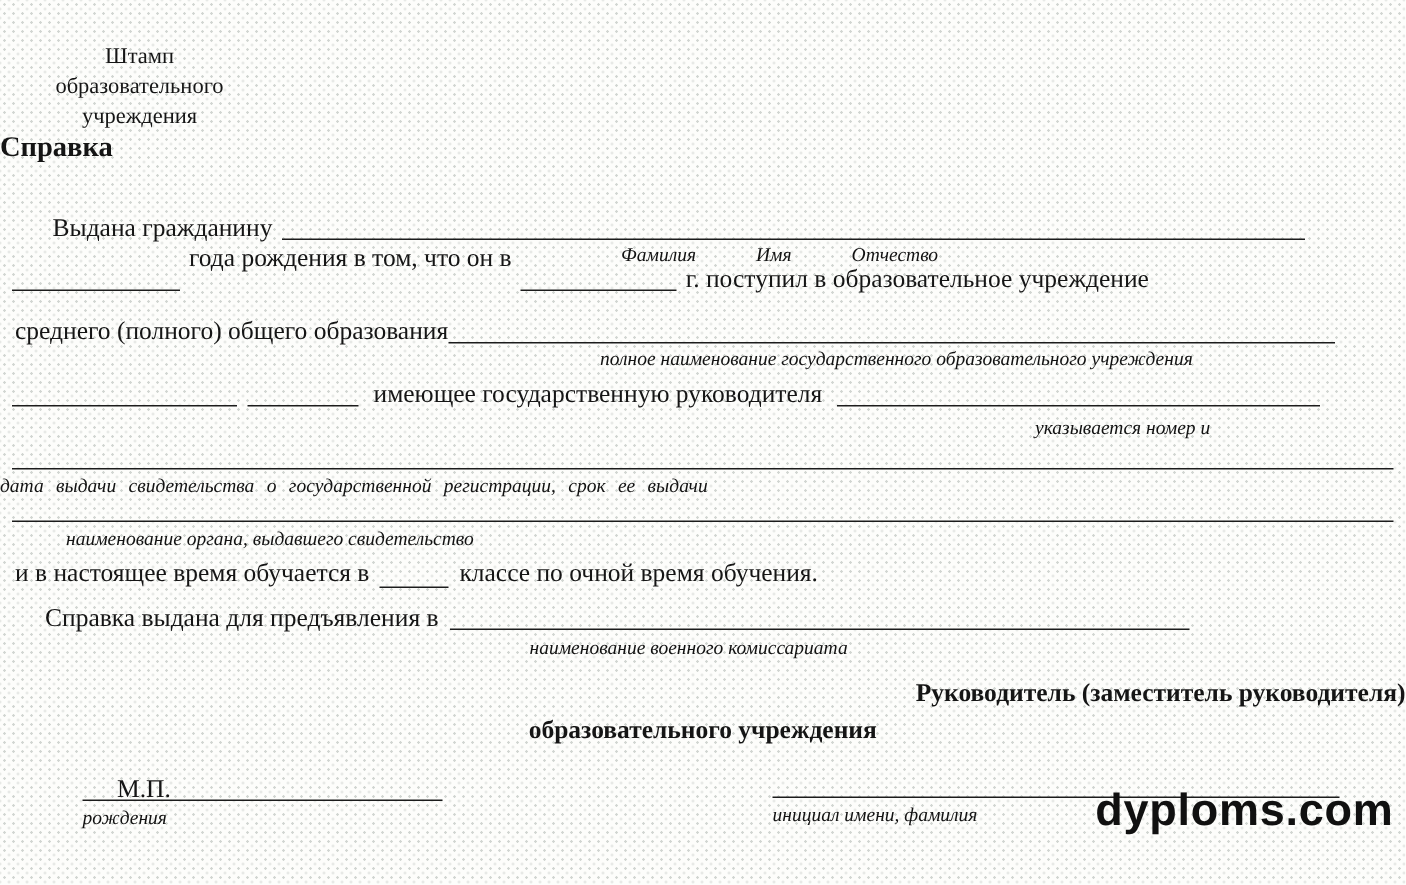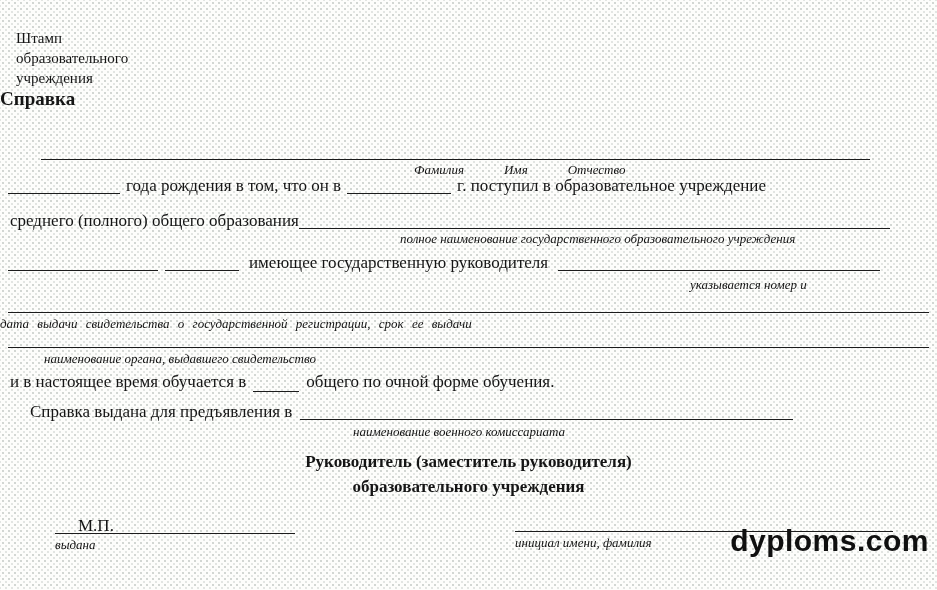--- a/index.html
+++ b/index.html
@@ -16,21 +16,21 @@
     color:#151515;
     overflow:hidden;
   }
   .abs{position:absolute;}
   .row{display:flex;align-items:flex-end;}
   .blank{border-bottom:1.6px solid #1c1c1c;margin-bottom:2px;height:1px;}
   .grow{flex:1 1 auto;}
   .body-text{font-size:17px;white-space:nowrap;}
   .caption{font-size:13px;font-style:italic;white-space:nowrap;color:#121212;}
   .title{font-size:19px;font-weight:bold;text-align:left;}
-  .stamp{font-size:15px;text-align:left;line-height:20px;}
+  .stamp{font-size:15px;text-align:center;line-height:20px;}
   .heading{font-size:17px;font-weight:bold;text-align:center;white-space:nowrap;}
   .watermark{
     font-family:"Liberation Sans","DejaVu Sans",sans-serif;
     font-weight:bold;font-size:30px;color:#101010;letter-spacing:0.5px;
   }
   .cap-center{}
   .wordsp{word-spacing:5px;}
 </style>
 </head>
 <body>
@@ -39,31 +39,32 @@
 
   <div class="abs stamp" style="left:16px;top:28px;width:154px;">
     <div>Штамп</div>
     <div>образовательного</div>
     <div>учреждения</div>
   </div>
 
   <div class="abs title" style="left:0;top:88px;width:860px;">Справка</div>
 
   <div class="abs row" style="left:35px;top:140px;right:67px;height:22px;">
+    <span class="body-text">Выдана гражданину</span>
     <span class="blank grow" style="margin-left:6px;"></span>
   </div>
   <div class="abs" style="left:414px;top:162px;display:flex;gap:40px;">
     <span class="caption">Фамилия</span>
     <span class="caption">Имя</span>
     <span class="caption">Отчество</span>
   </div>
 
   <div class="abs row" style="left:8px;top:174px;right:35px;height:22px;">
     <span class="blank" style="width:112px;"></span>
-    <span class="body-text" style="margin:0 6px;">года рождения в том, что он в</span>
+    <span class="body-text" style="margin:14px 6px;">года рождения в том, что он в</span>
     <span class="blank" style="width:104px;"></span>
     <span class="body-text" style="margin-left:6px;">г. поступил в образовательное учреждение</span>
   </div>
 
   <div class="abs row" style="left:10px;top:209px;right:47px;height:22px;">
     <span class="body-text">среднего (полного) общего образования</span>
     <span class="blank grow"></span>
   </div>
   <div class="abs caption cap-center" style="left:400px;top:231px;width:492px;">полное наименование государственного образовательного учреждения</div>
 
@@ -77,35 +78,35 @@
 
   <div class="abs blank" style="left:8px;top:311px;right:8px;"></div>
   <div class="abs caption cap-center wordsp" style="left:0;top:316px;width:910px;">дата выдачи свидетельства о государственной регистрации, срок ее выдачи</div>
 
   <div class="abs blank" style="left:8px;top:346px;right:8px;"></div>
   <div class="abs caption cap-center" style="left:0;top:351px;width:865px;padding-left:44px;">наименование органа, выдавшего свидетельство</div>
 
   <div class="abs row" style="left:10px;top:370px;height:22px;">
     <span class="body-text">и в настоящее время обучается в</span>
     <span class="blank" style="width:46px;margin:0 7px;"></span>
-    <span class="body-text">общего по очной форме обучения.</span>
+    <span class="body-text">классе по очной время обучения.</span>
   </div>
 
   <div class="abs row" style="left:30px;top:400px;right:144px;height:22px;">
     <span class="body-text">Справка выдана для предъявления в</span>
     <span class="blank grow" style="margin-left:8px;"></span>
   </div>
   <div class="abs caption cap-center" style="left:353px;top:424px;width:400px;">наименование военного комиссариата</div>
 
-  <div class="abs heading" style="left:0;top:452px;width:937px;">Руководитель (заместитель руководителя)</div>
+  <div class="abs heading" style="left:0;top:452px;width:937px;text-align:right;">Руководитель (заместитель руководителя)</div>
   <div class="abs heading" style="left:0;top:477px;width:937px;">образовательного учреждения</div>
 
   <div class="abs body-text" style="left:78px;top:476px;margin-top:40px;">М.П.</div>
 
   <div class="abs blank" style="left:55px;top:532px;width:240px;"></div>
-  <div class="abs caption cap-center" style="left:55px;top:537px;width:240px;">выдана</div>
+  <div class="abs caption cap-center" style="left:55px;top:537px;width:240px;">рождения</div>
 
   <div class="abs blank" style="left:515px;top:530px;width:378px;"></div>
   <div class="abs caption cap-center" style="left:515px;top:535px;width:378px;">инициал имени, фамилия</div>
 
   <div class="abs watermark" style="right:8px;top:524px;">dyploms.com</div>
 
 </div>
 
 </body></html>

